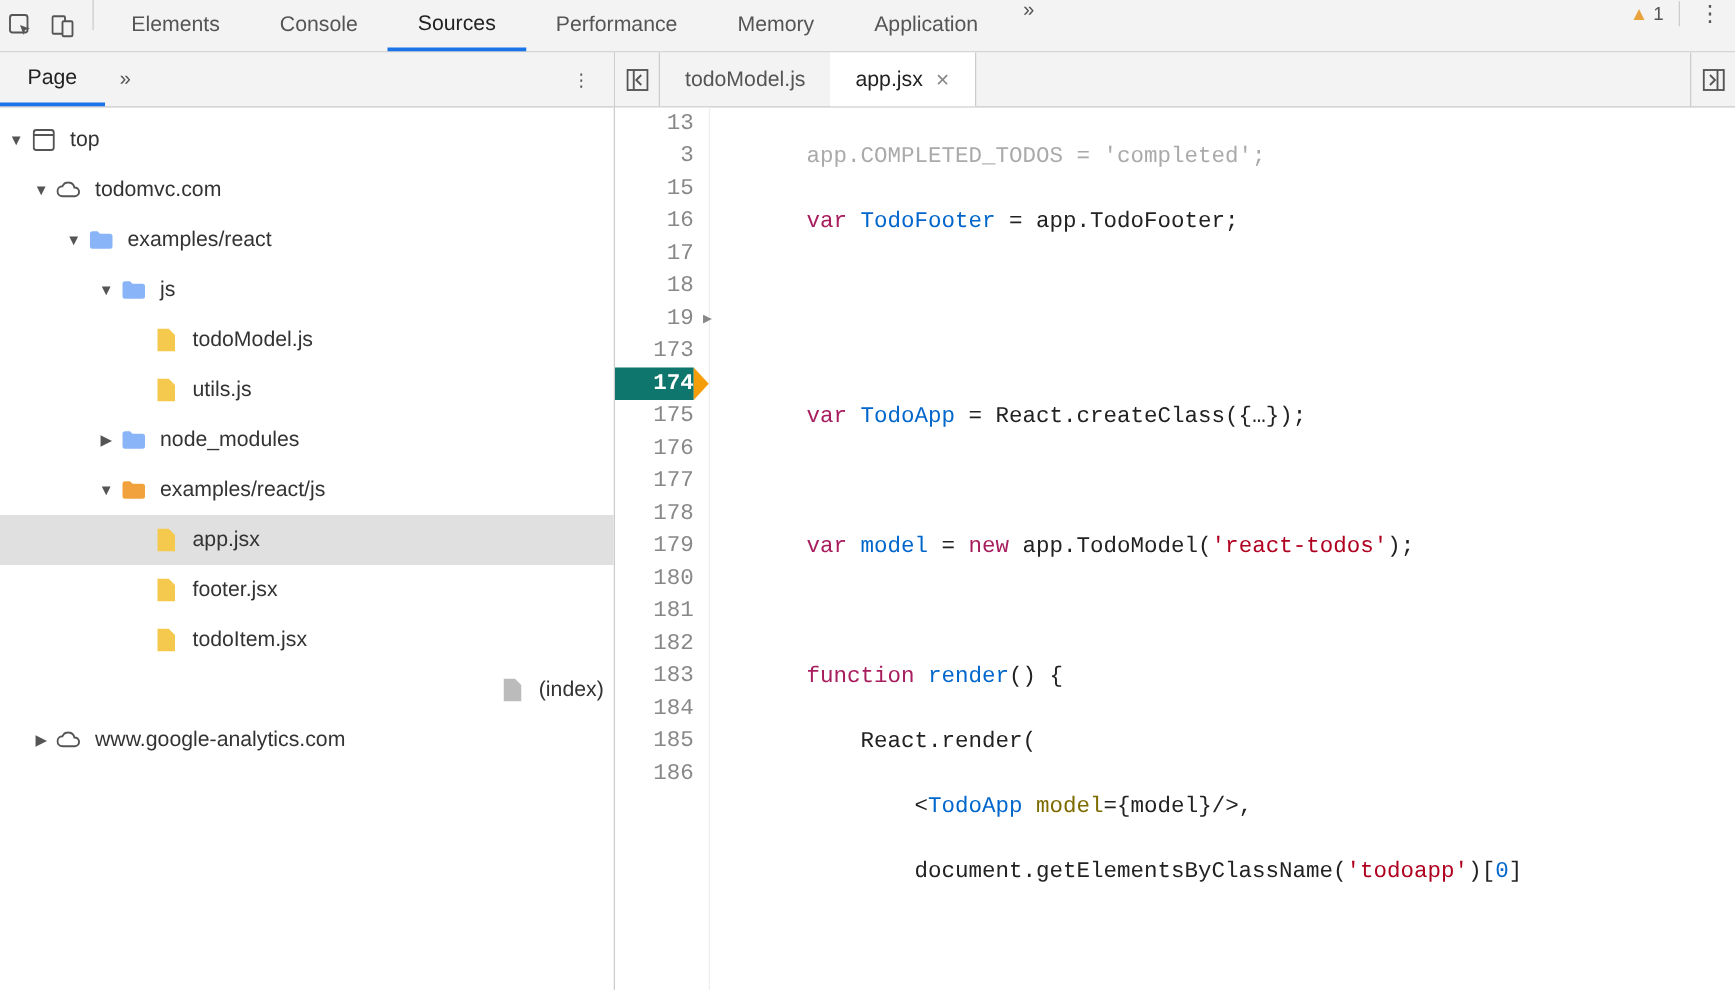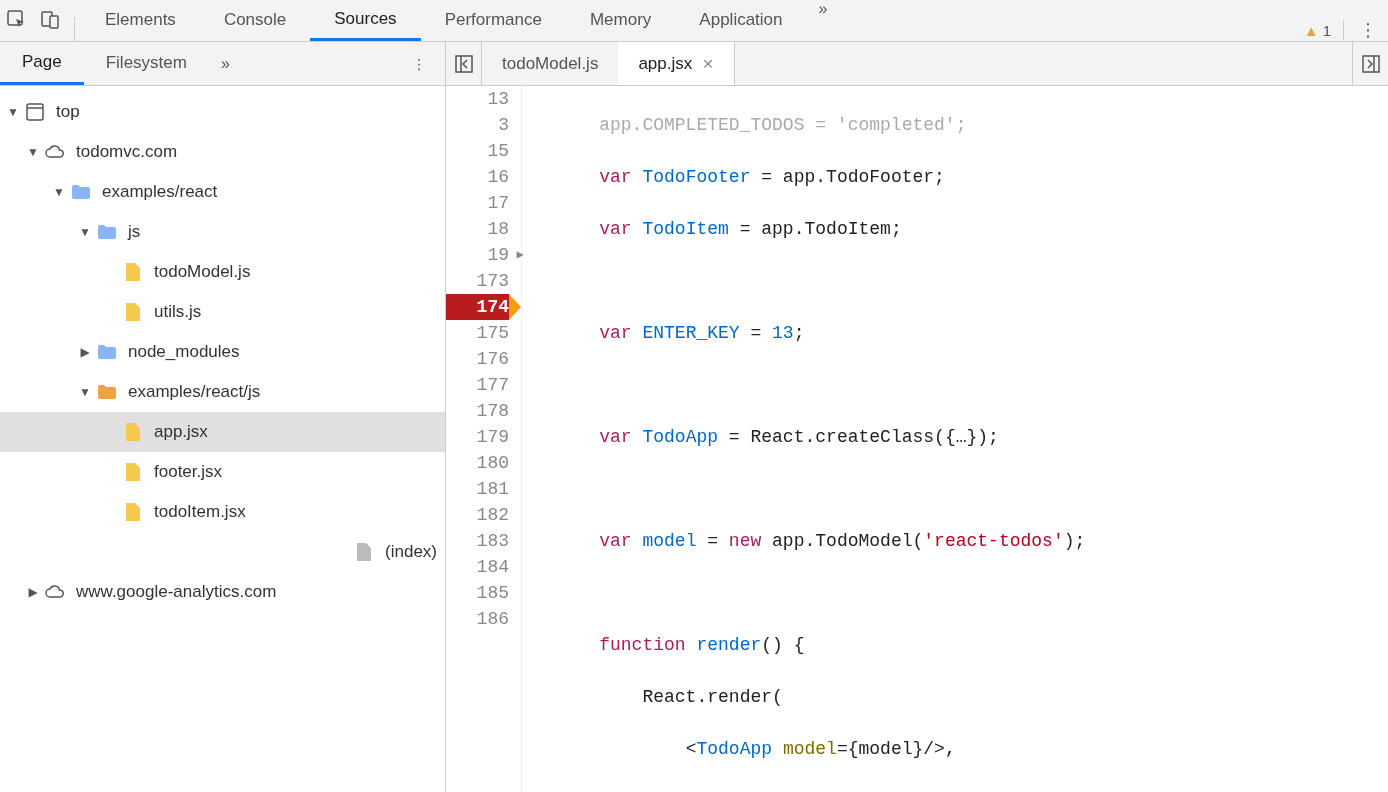--- a/index.html
+++ b/index.html
@@ -1,32 +1,32 @@
 <!DOCTYPE html>
 <html><head>
 <meta charset="utf-8">
 <style>
 * { box-sizing: border-box; margin: 0; padding: 0; }
 body { font-family: -apple-system, "Helvetica Neue", Arial, sans-serif; font-size: 14px; color: #333; width: 1388px; height: 792px; background: #fff; overflow: hidden; }
 
 
-.top-bar { display: flex; align-items: flex-end; height: 42px; border-bottom: 1px solid #ccc; background: #f3f3f3; }
+.top-bar { display: flex; align-items: flex-start; height: 42px; border-bottom: 1px solid #ccc; background: #f3f3f3; }
 .top-icon { width: 34px; height: 42px; display: flex; align-items: center; justify-content: center; color: #555; }
 .top-tabs { display: flex; flex: 1; height: 100%; align-items: stretch; }
 .top-tab { padding: 0 24px; display: flex; align-items: center; font-size: 17px; color: #555; cursor: pointer; border-bottom: 2px solid transparent; }
 .top-tab.active { color: #222; border-bottom: 3px solid #1a73e8; }
 .top-right { display: flex; align-items: center; padding-right: 8px; gap: 12px; }
 .warn { display: flex; align-items: center; gap: 4px; color: #555; font-size: 15px; }
 .warn-icon { color: #e8a33d; }
 .divider-v { width: 1px; height: 20px; background: #ccc; }
 .chev-double { font-size: 16px; color: #555; padding: 0 12px; }
 
 
 .main { display: flex; height: calc(792px - 42px); }
-.sidebar { width: 446px; border-right: 1px solid #ccc; display: flex; flex-direction: column; }
+.sidebar { width: 492px; border-right: 1px solid #ccc; display: flex; flex-direction: column; }
 .editor { flex: 1; display: flex; flex-direction: column; }
 
 
 .side-tabs { display: flex; align-items: center; height: 44px; border-bottom: 1px solid #ccc; background: #f3f3f3; position: relative; }
 .side-tab { padding: 0 22px; height: 100%; display: flex; align-items: center; font-size: 17px; color: #555; border-bottom: 2px solid transparent; }
 .side-tab.active { color: #222; border-bottom: 3px solid #1a73e8; }
 .side-more { margin-left: auto; margin-right: 12px; color: #555; width: 28px; text-align: center; }
 
 
 .tree { padding-top: 6px; font-size: 17px; color: #333; overflow: auto; flex: 1; }
@@ -42,21 +42,21 @@
 .etoggle { width: 36px; height: 100%; display: flex; align-items: center; justify-content: center; border-right: 1px solid #ccc; color: #555; }
 .etoggle.right { margin-left: auto; border-right: none; border-left: 1px solid #ccc; }
 .etab { padding: 0 20px; height: 100%; display: flex; align-items: center; gap: 10px; font-size: 17px; color: #555; }
 .etab.active { background: #fff; color: #222; border-right: 1px solid #ccc; }
 .etab .close { color: #888; font-size: 14px; }
 
 
 .code-wrap { display: flex; flex: 1; overflow: hidden; font-family: Liberation Mono, monospace; font-size: 18px; line-height: 26px; }
 .gutter { width: 76px; text-align: right; color: #888; padding-right: 12px; border-right: 1px solid #eee; padding-top: 0; position: relative; background: #fff; }
 .gutter .ln { height: 26px; position: relative; }
-.gutter .ln.bp { background: #b91c1c; color: #fff; font-weight: 600; }
+.gutter .ln.bp { background: #0f766e; color: #fff; font-weight: 600; }
 .gutter .ln.bp::after { content: ""; position: absolute; right: -12px; top: 0; border-top: 13px solid transparent; border-bottom: 13px solid transparent; border-left: 12px solid #f59e0b; }
 .fold { position: absolute; right: -18px; top: 0; color: #888; font-size: 12px; width: 14px; text-align: center; }
 .code { flex: 1; padding-left: 34px; white-space: pre; color: #222; overflow: auto; }
 .code .row { height: 26px; }
 .kw { color: #a71d5d; }
 .def { color: #0066cc; }
 .str { color: #b00020; }
 .num { color: #0066cc; }
 .attr { color: #7d6b00; }
 
@@ -98,21 +98,20 @@
     <div class="divider-v"></div>
     <div style="width:24px;text-align:center;color:#555;font-size:18px;">⋮</div>
   </div>
 </div>
 
 <div class="main">
 
   <div class="sidebar">
     <div class="side-tabs">
       <div class="side-tab active">Page</div>
-      <div class="side-tab">Filesystem</div>
       <div class="chev-double">»</div>
       <div class="side-more">⋮</div>
     </div>
 
     <div class="tree">
       <div class="tree-row" style="padding-left:6px;">
         <span class="tw">▼</span>
         <span class="ic">
             <svg width="18" height="18" viewBox="0 0 18 18">
               <rect x="1" y="1" width="16" height="16" rx="2" fill="none" stroke="#555" stroke-width="1.5"></rect>
@@ -277,23 +276,21 @@
         <div class="ln">181</div>
         <div class="ln">182</div>
         <div class="ln">183</div>
         <div class="ln">184</div>
         <div class="ln">185</div>
         <div class="ln">186</div>
       </div>
       <div class="code">
 <div class="row cutline"><span>    app.COMPLETED_TODOS = 'completed';</span></div>
 <div class="row">    <span class="kw">var</span> <span class="def">TodoFooter</span><span> = app.TodoFooter;</span></div>
-<div class="row">    <span class="kw">var</span> <span class="def">TodoItem</span><span> = app.TodoItem;</span></div>
 <div class="row"></div>
-<div class="row">    <span class="kw">var</span> <span class="def">ENTER_KEY</span><span> = </span><span class="num">13</span><span>;</span></div>
 <div class="row"></div>
 <div class="row">    <span class="kw">var</span> <span class="def">TodoApp</span><span> = React.createClass({</span><span>…</span><span>});</span></div>
 <div class="row"></div>
 <div class="row">    <span class="kw">var</span> <span class="def">model</span><span> = </span><span class="kw">new</span><span> app.TodoModel(</span><span class="str">'react-todos'</span><span>);</span></div>
 <div class="row"></div>
 <div class="row">    <span class="kw">function</span> <span class="def">render</span><span>() {</span></div>
 <div class="row"><span>        React.render(</span></div>
 <div class="row">            <span>&lt;</span><span class="def">TodoApp</span> <span class="attr">model</span><span>={model}</span><span>/&gt;</span><span>,</span></div>
 <div class="row"><span>            document.getElementsByClassName(</span><span class="str">'todoapp'</span><span>)[</span><span class="num">0</span><span>]</span></div>
 

